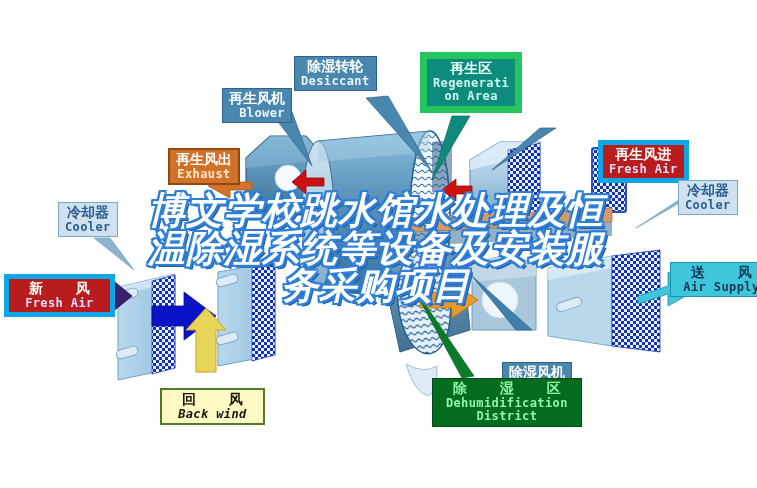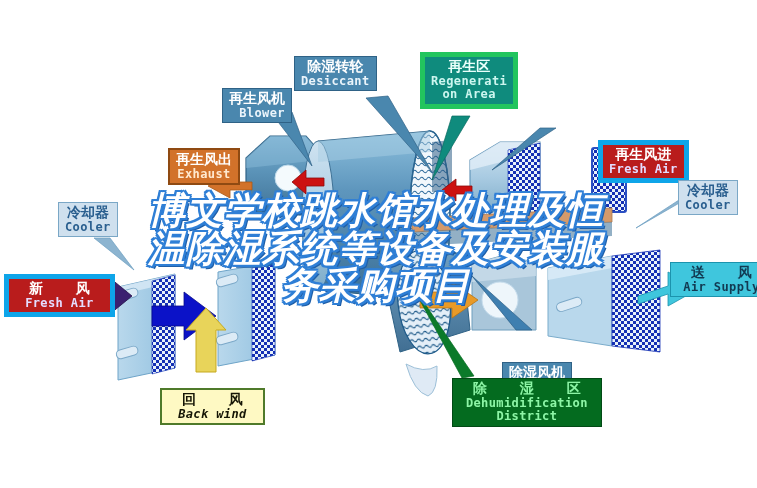--- a/index.html
+++ b/index.html
@@ -62,21 +62,21 @@
     background: #cfe0ee;
     color: #2a5f8f;
     border: 1px solid #7aa7c6;
   }
   .lb-pale .en { color: #2a5f8f; }
 
   
   .lb-teal {
     background: #0f8b7d;
     color: #e9fffb;
-    border: 5px solid #22c55e;
+    border: 7px solid #22c55e;
   }
   .lb-teal .en { color: #ccf6ef; }
 
   
   .lb-orange {
     background: #d2722a;
     color: #ffffff;
     border: 2px solid #8f4a12;
   }
   .lb-orange .en { color: #ffe9cf; }
@@ -382,21 +382,21 @@
   <div class="label-box lb-cyan" style="left:670px; top:262px;">
     <span class="cn spread">送 风</span>
     <span class="en">Air Supply</span>
   </div>
 
   <div class="label-box lb-steel" style="left:502px; top:334px;margin-top:28px;">
     <span class="cn">除湿风机</span>
     <span class="en">Blower</span>
   </div>
 
-  <div class="label-box lb-green" style="left:452px; top:378px;">
+  <div class="label-box lb-green" style="left:432px; top:378px;">
     <span class="cn spread">除 湿 区</span>
     <span class="en">Dehumidification</span>
     <span class="en">District</span>
   </div>
 
   <div id="overlay-title">
     <span class="ln">博文学校跳水馆水处理及恒</span>
     <span class="ln">温除湿系统等设备及安装服</span>
     <span class="ln">务采购项目</span>
   </div>

